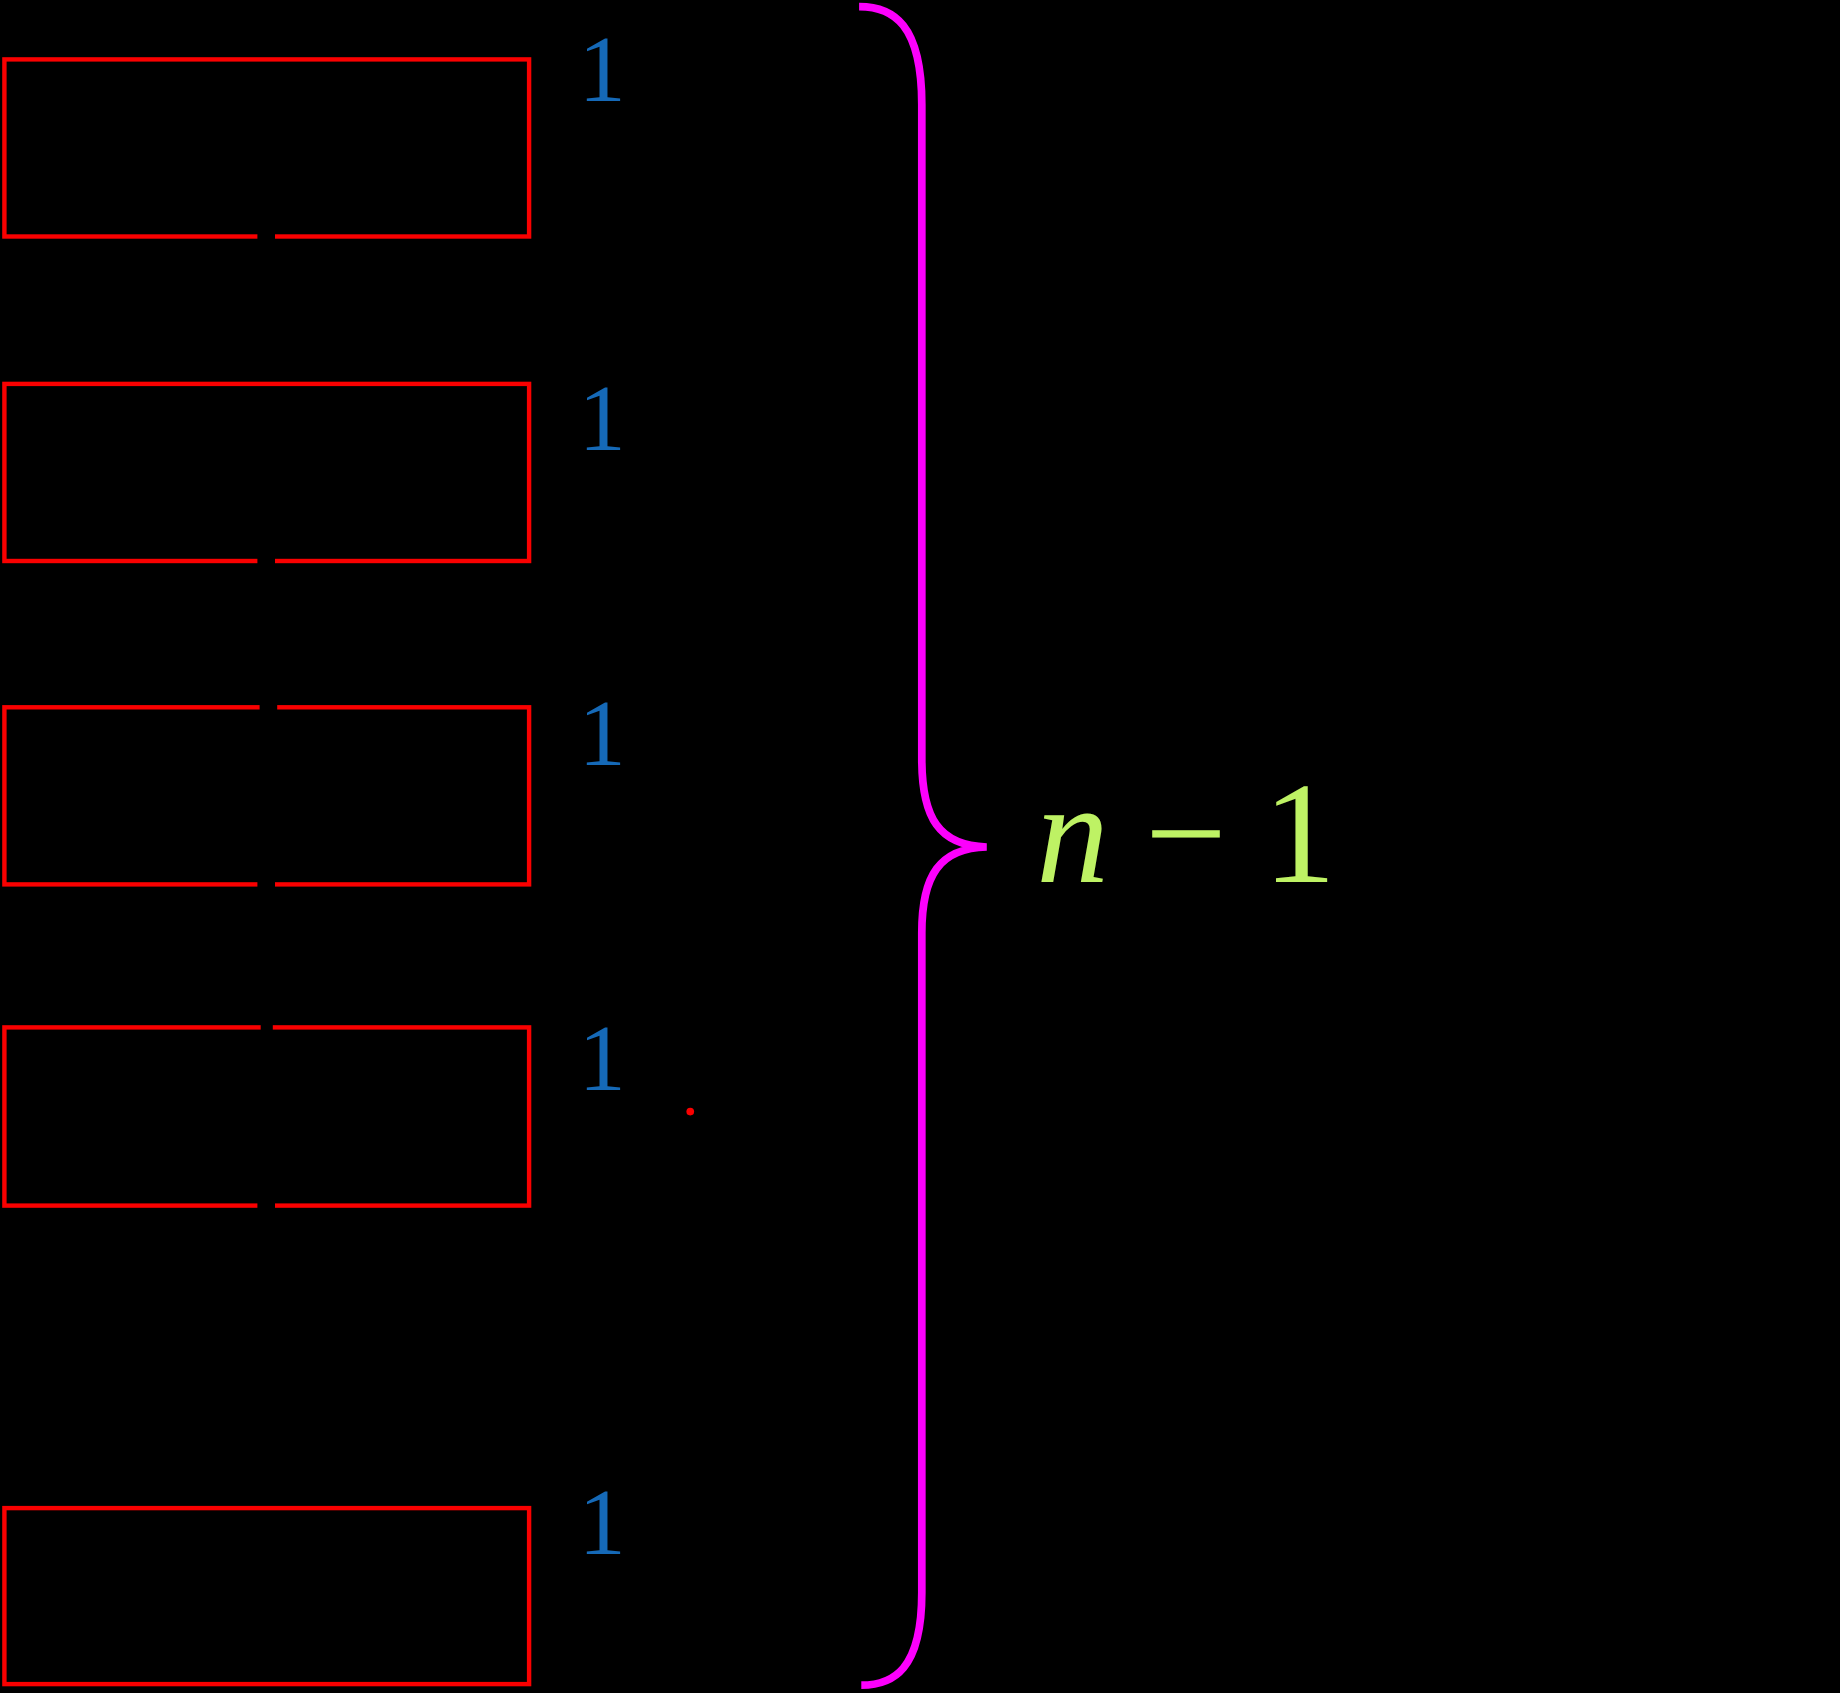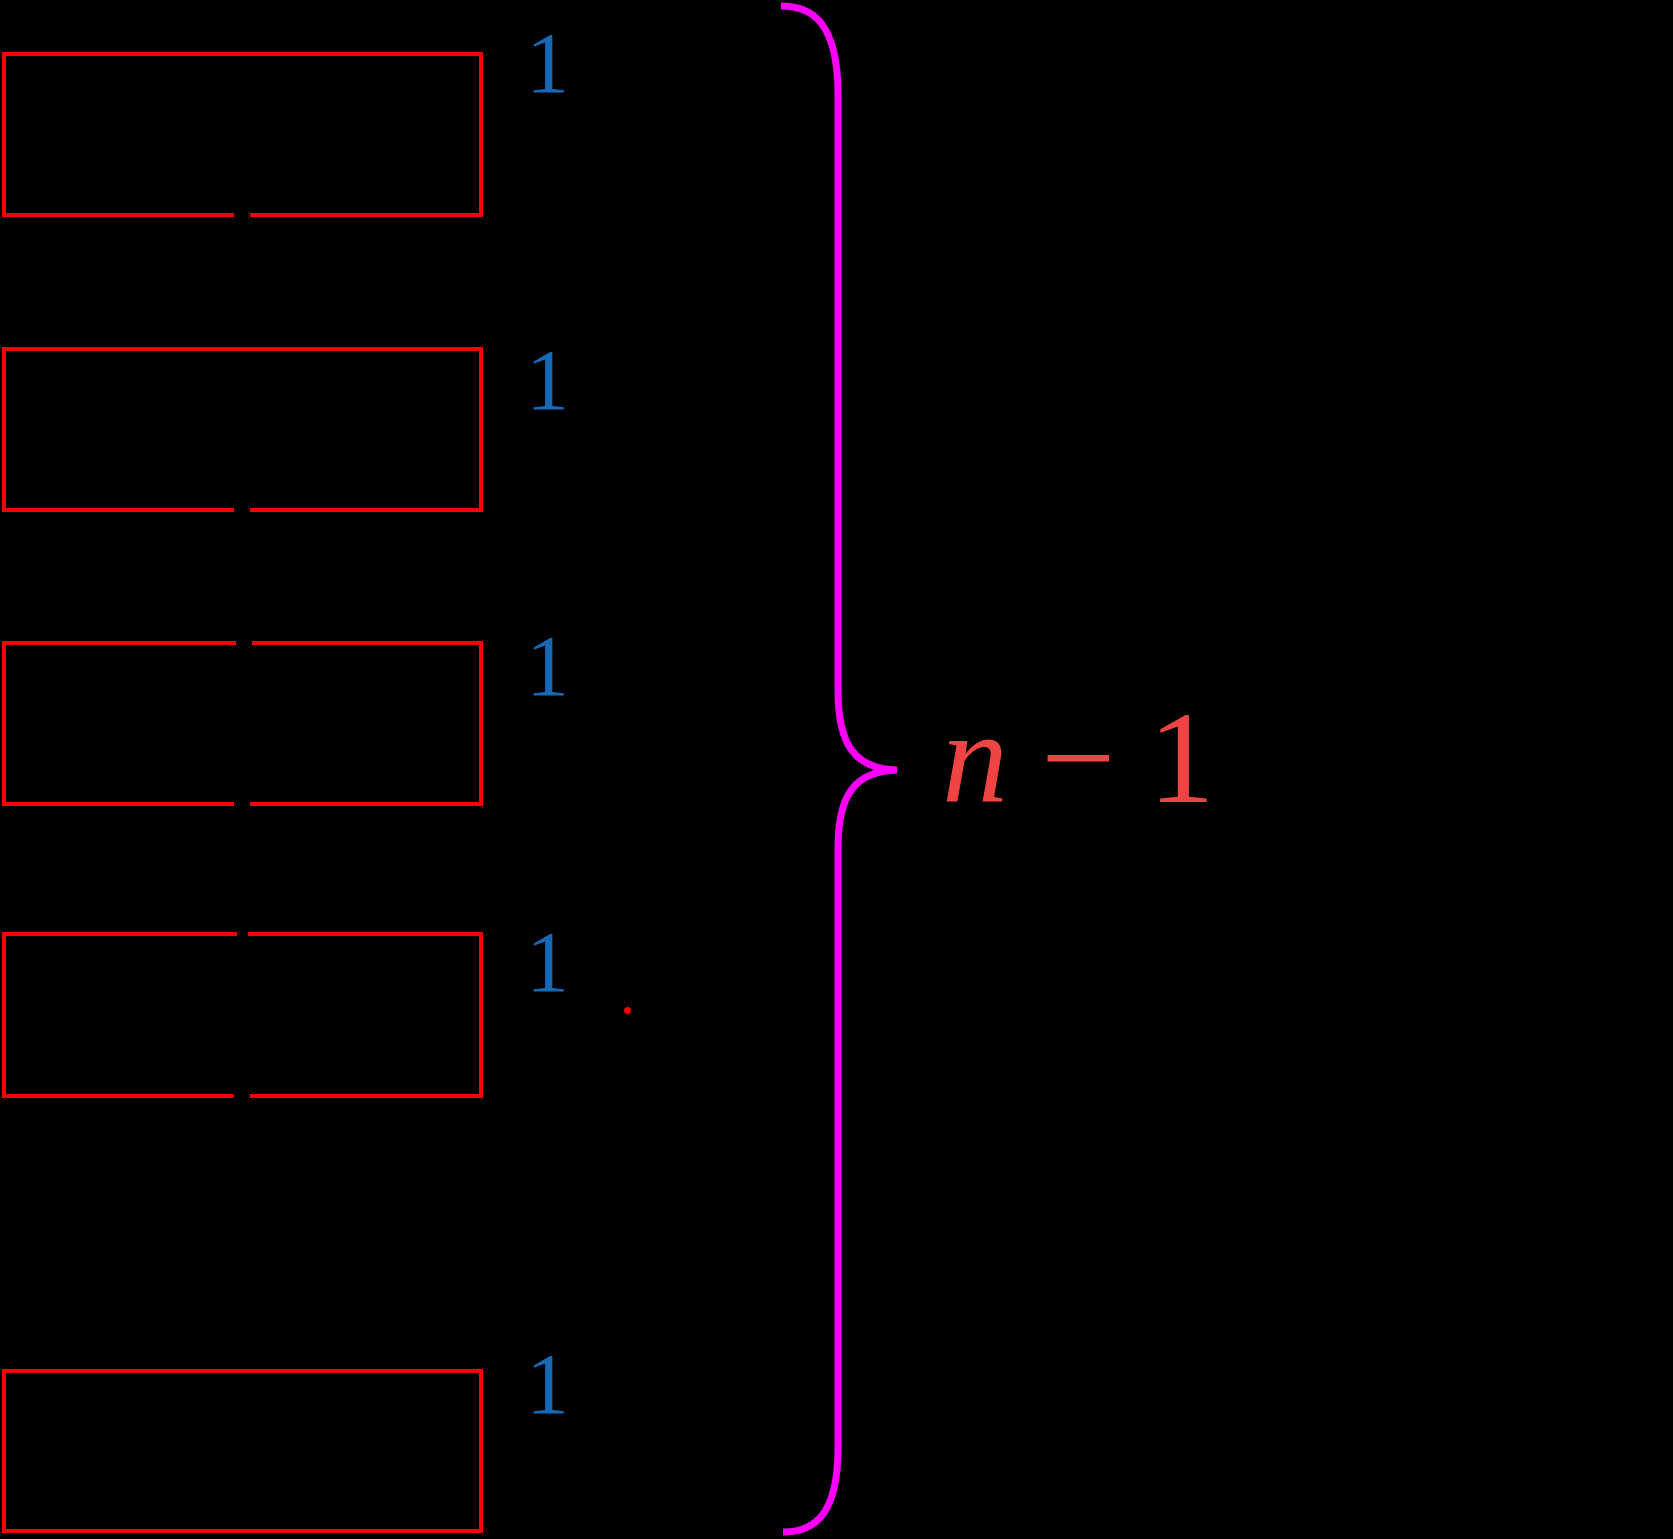--- a/index.html
+++ b/index.html
@@ -39,21 +39,21 @@
   }
   #brace-svg{
     position:absolute;left:0;top:0;
     pointer-events:none;
   }
   .brace-label{
     position:absolute;
     left:942px;top:692px;
     font-size:132px;
     line-height:132px;
-    color:#ef4444;
+    color:#bef264;
     font-family:"Liberation Serif", serif;
     white-space:nowrap;
   }
   .brace-label i{font-style:italic;}
 </style>
 </head>
 <body>
 
 <div id="canvas">
 

